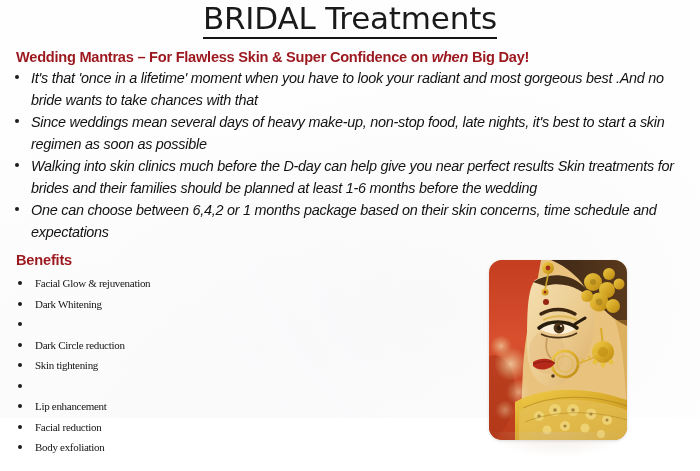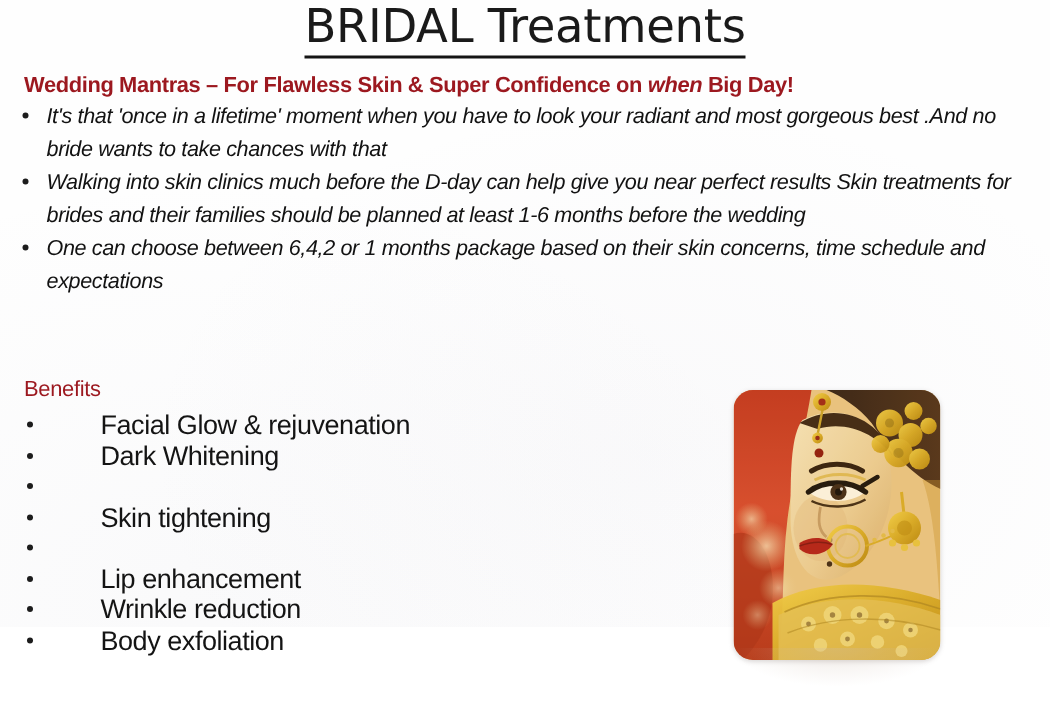--- a/index.html
+++ b/index.html
@@ -92,21 +92,21 @@
     letter-spacing: -0.25px;
   }
 
   
   .benefits-head {
     position: absolute;
     left: 16px;
     top: 252px;
     font-family: "Liberation Sans", sans-serif;
     font-size: 14.6px;
-    font-weight: normal;
+    font-weight: bold;
     color: #9c181f;
     letter-spacing: -0.2px;
   }
 
   
   .benefits-list {
     position: absolute;
     left: 14px;
     top: 273px;
     width: 330px;
@@ -119,27 +119,26 @@
   .benefit-item .dot {
     position: absolute;
     left: 4px;
     top: 8px;
     width: 4.2px;
     height: 4.2px;
     border-radius: 50%;
     background: #1c1c1c;
   }
   .benefit-item .txt {
-    font-family: Liberation Sans, sans-serif;
-    font-size: 18px;
+    font-family: Liberation Serif, serif;
+    font-size: 11px;
     font-weight: 400;
     color: #141414;
     line-height: 20.5px;
     letter-spacing: -0.3px;
-    margin-left: 32px;
   }
 
   
   .photo {
     position: absolute;
     left: 489px;
     top: 260px;
     width: 138px;
     height: 180px;
     border-radius: 13px;
@@ -174,20 +173,24 @@
     <span>Wedding Mantras – For Flawless Skin &amp; Super Confidence on </span><span class="ital">when</span><span> Big Day!</span>
   </div>
 
   <div class="main-list">
     <div class="main-item">
       <span class="dot"></span>
       <span class="txt">It's that 'once in a lifetime' moment when you have to look your radiant and most gorgeous best .And no bride wants to take chances with that</span>
     </div>
     <div class="main-item">
       <span class="dot"></span>
+      <span class="txt">Since weddings mean several days of heavy make-up, non-stop food, late nights, it's best to start a skin regimen as soon as possible</span>
+    </div>
+    <div class="main-item">
+      <span class="dot"></span>
       <span class="txt">Walking into skin clinics much before the D-day can help give you near perfect results Skin treatments for brides and their families should be planned at least 1-6 months before the wedding</span>
     </div>
     <div class="main-item">
       <span class="dot"></span>
       <span class="txt">One can choose between 6,4,2 or 1 months package based on their skin concerns, time schedule and expectations</span>
     </div>
   </div>
 
   <div class="benefits-head">Benefits</div>
 
@@ -198,32 +201,36 @@
     </div>
     <div class="benefit-item">
       <span class="dot"></span>
       <span class="txt">Dark Whitening</span>
     </div>
     <div class="benefit-item">
       <span class="dot"></span>
     </div>
     <div class="benefit-item">
       <span class="dot"></span>
+      <span class="txt">Dark Circle reduction</span>
+    </div>
+    <div class="benefit-item">
+      <span class="dot"></span>
       <span class="txt">Skin tightening</span>
     </div>
     <div class="benefit-item">
       <span class="dot"></span>
     </div>
     <div class="benefit-item">
       <span class="dot"></span>
       <span class="txt">Lip enhancement</span>
     </div>
     <div class="benefit-item">
       <span class="dot"></span>
-      <span class="txt">Wrinkle reduction</span>
+      <span class="txt">Facial reduction</span>
     </div>
     <div class="benefit-item">
       <span class="dot"></span>
       <span class="txt">Body exfoliation</span>
     </div>
   </div>
 
   <div class="photo">
     <svg viewBox="0 0 138 180" preserveAspectRatio="none">
       <defs>

